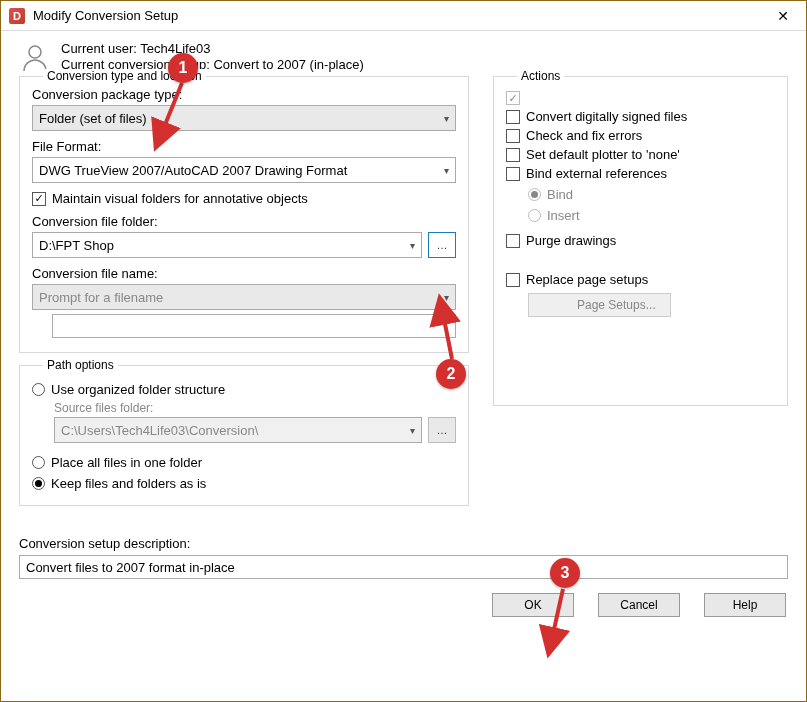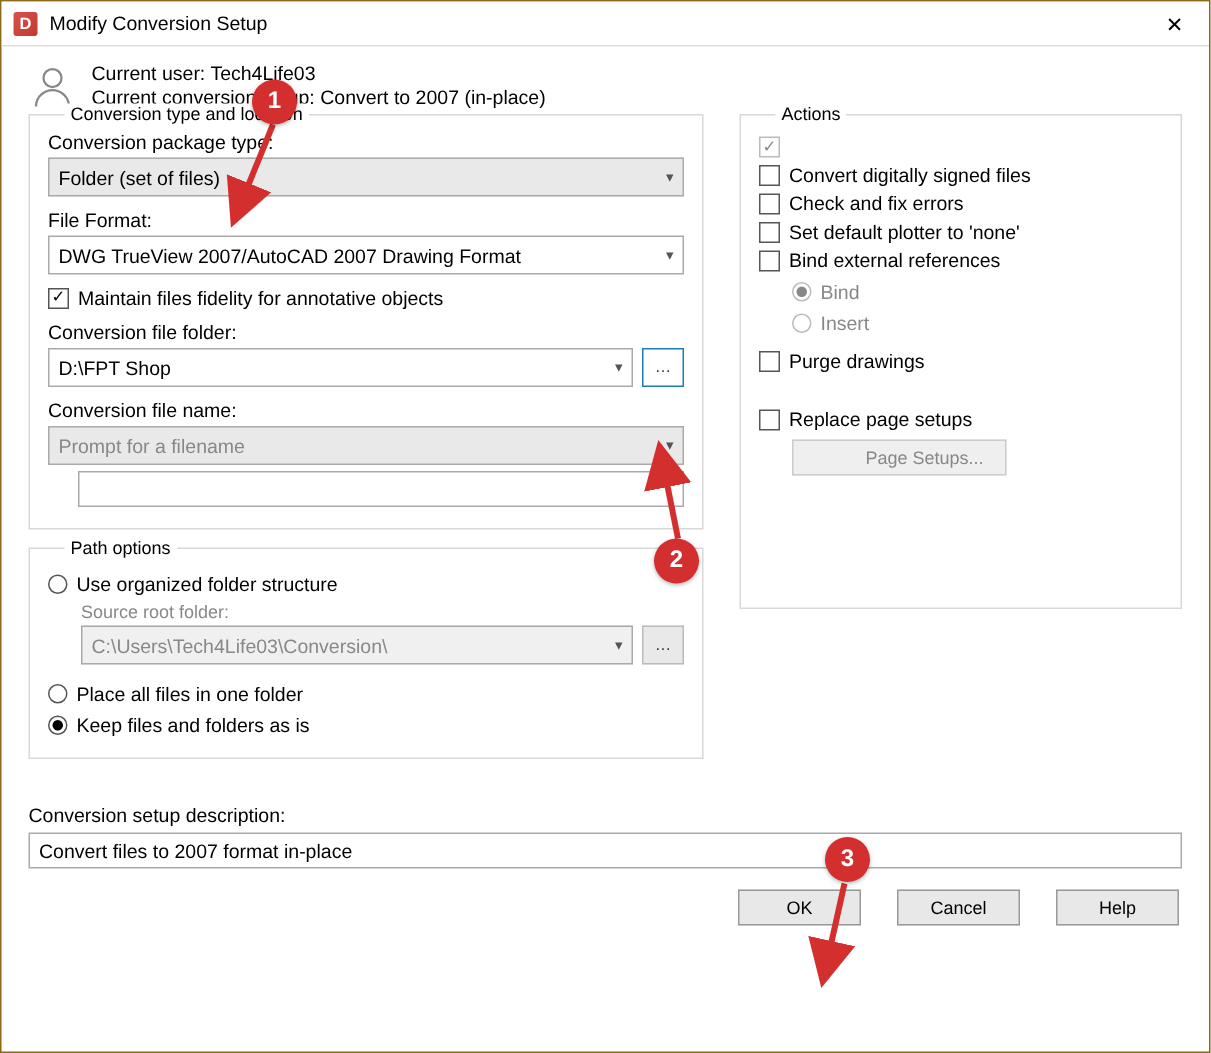--- a/index.html
+++ b/index.html
@@ -202,21 +202,21 @@
         </div>
 
         <label class="field-label">File Format:</label>
         <div class="select white">
           <span>DWG TrueView 2007/AutoCAD 2007 Drawing Format</span>
           <span class="chev">▾</span>
         </div>
 
         <div class="checkbox-row">
           <span class="checkbox checked"></span>
-          <span>Maintain files fidelity for annotative objects</span>
+          <span>Maintain visual folders for annotative objects</span>
         </div>
 
         <label class="field-label">Conversion file folder:</label>
         <div class="row-with-btn">
           <div class="select white">
             <span>D:\FPT Shop</span>
             <span class="chev">▾</span>
           </div>
           <div class="browse-btn">…</div>
         </div>
@@ -231,21 +231,21 @@
       </div>
 
       <div class="group">
         <span class="group-title">Path options</span>
 
         <div class="radio-row">
           <span class="radio"></span>
           <span>Use organized folder structure</span>
         </div>
         <div class="sub-indent">
-          <div class="disabled-text" style="margin-top:4px;">Source root folder:</div>
+          <div class="disabled-text" style="margin-top:4px;">Source files folder:</div>
           <div class="row-with-btn" style="margin-top:2px;">
             <div class="select disabled-text" style="background:#f0f0f0;">
               <span>C:\Users\Tech4Life03\Conversion\</span>
               <span class="chev">▾</span>
             </div>
             <div class="browse-btn gray">…</div>
           </div>
         </div>
 
         <div class="radio-row" style="margin-top:12px;">

